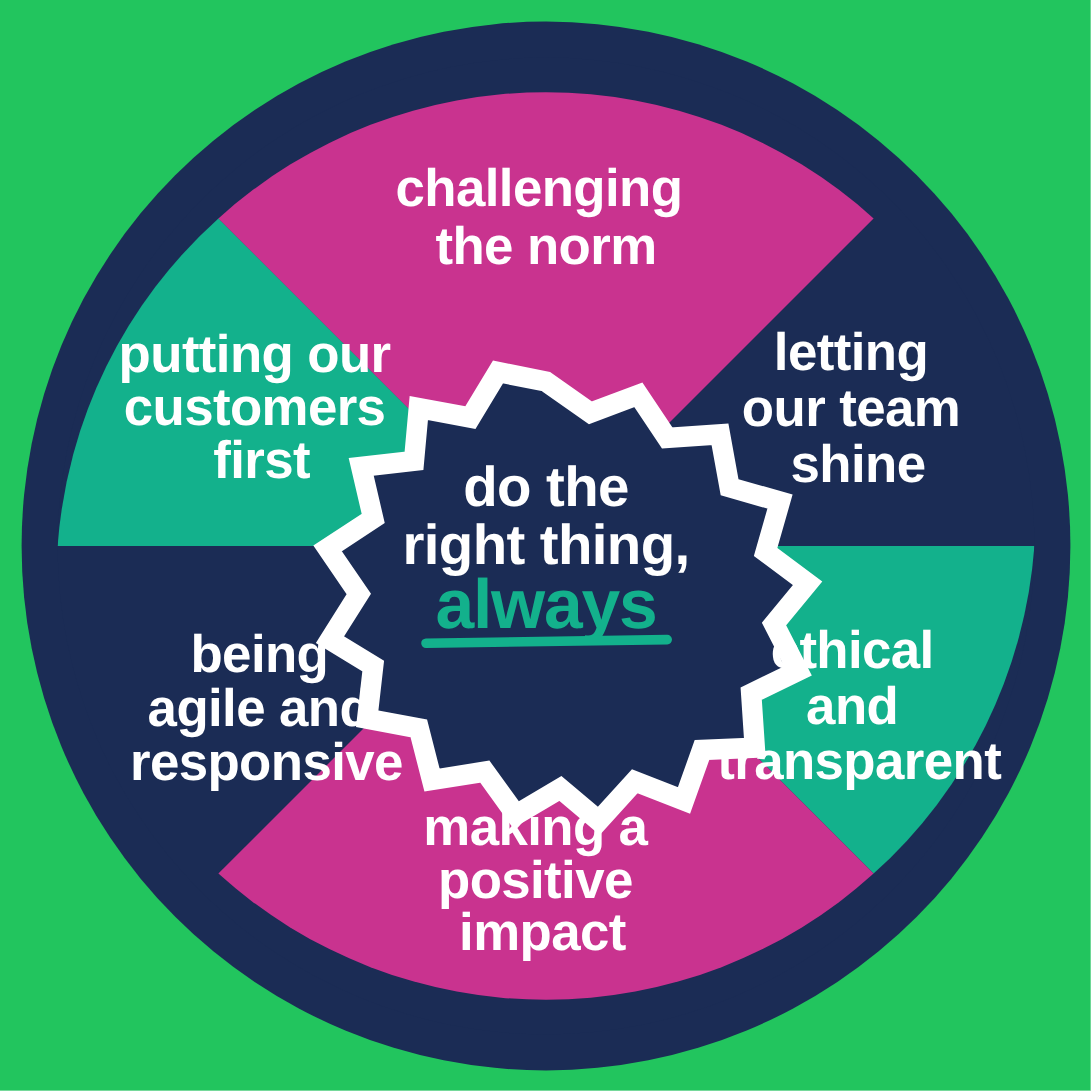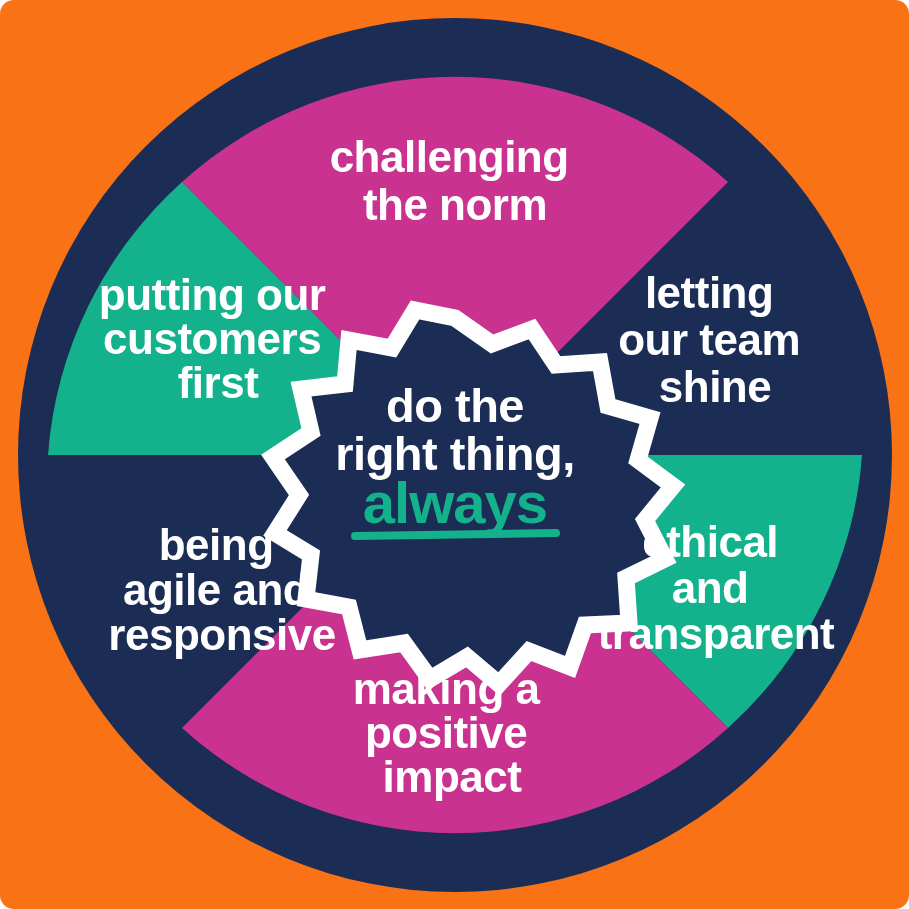--- a/index.html
+++ b/index.html
@@ -11,22 +11,21 @@
   body {
     width: 909px;
     height: 909px;
     overflow: hidden;
     font-family: "Liberation Sans", sans-serif;
   }
   #wheel-root {
     position: relative;
     width: 909px;
     height: 909px;
-    background: #f97316;
-    border-radius: 14px;
+    background: #22c55e;
   }
   svg.wheel {
     display: block;
     width: 909px;
     height: 909px;
   }
   text, tspan {
     font-family: "Liberation Sans", sans-serif;
     font-weight: bold;
     letter-spacing: -0.5px;

